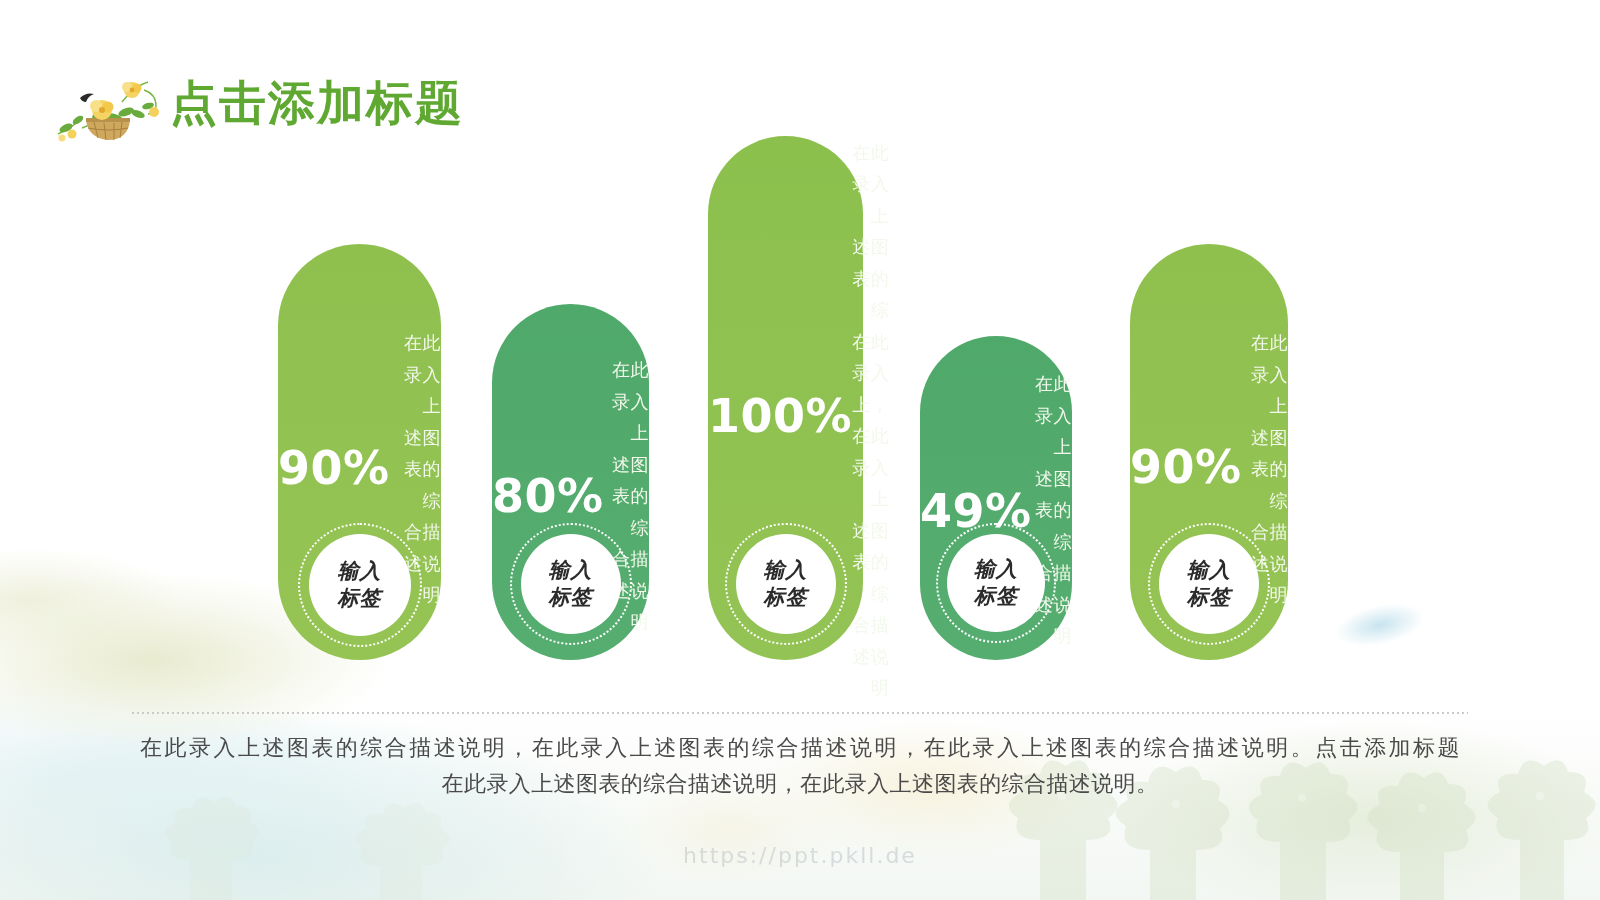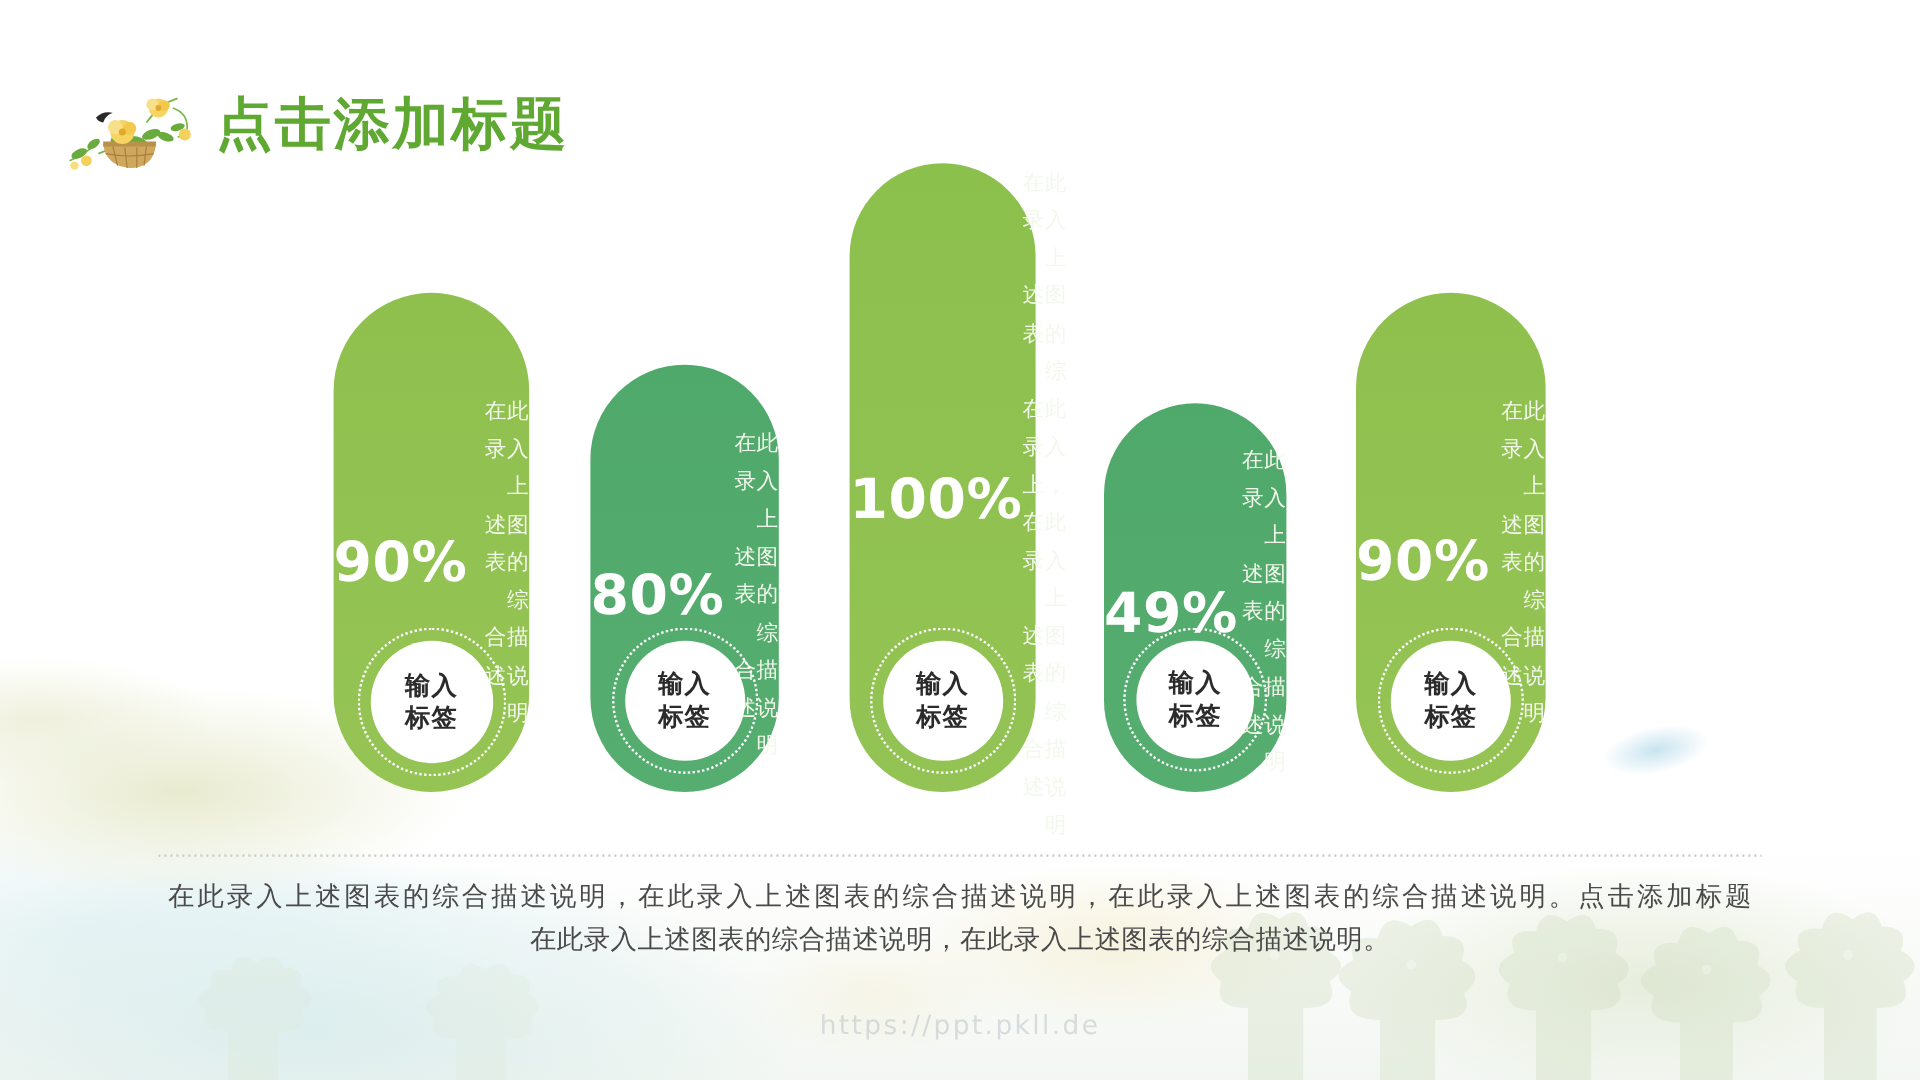--- a/index.html
+++ b/index.html
@@ -50,21 +50,21 @@
     left:0; top:700px; width:1600px; height:200px;
     background:linear-gradient(180deg, rgba(255,255,255,0) 0%, rgba(240,245,238,.35) 45%, rgba(233,240,232,.55) 100%);
   }
   
   #bg-trees { right:0; bottom:0; width:600px; height:200px; opacity:.42; }
   #bg-trees-left { left:150px; bottom:0; width:420px; height:130px; opacity:.2; }
 
   
   #title-block {
     position:absolute; left:52px; top:62px;
-    display:flex; align-items:center; gap:10px;
+    display:flex; align-items:center; 
   }
   #title-ornament { width:118px; height:82px; flex:0 0 auto; }
   #title-text {
     font-size:47px; font-weight:bold; letter-spacing:2px;
     color:#5fa832; white-space:nowrap;
     font-family:"DejaVu Sans","Liberation Sans",sans-serif;
   }
 
   
   #pill-row { position:absolute; left:0; top:0; width:1600px; height:700px; }
@@ -82,21 +82,21 @@
   .pill-desc {
     font-size:18px; line-height:1.75; text-align:right;
     color:#f3f8ec; letter-spacing:.5px;
     font-family:"DejaVu Sans","Liberation Sans",sans-serif;
   }
   .pill-badge {
     position:absolute; left:50%; transform:translateX(-50%);
     border-radius:50%;
     background:#ffffff;
     display:flex; flex-direction:column;
-    align-items:center; justify-content:center;
+    align-items:center; justify-content:center;font-style:italic;
   }
   .pill-badge-ring {
     position:absolute; left:50%; top:50%;
     transform:translate(-50%,-50%);
     border-radius:50%;
     border:2px dotted #ffffff;
   }
   .pill-badge-label {
     font-size:21px; font-weight:bold; line-height:1.28;
     color:#2b2b2b; text-align:center; letter-spacing:1px;

